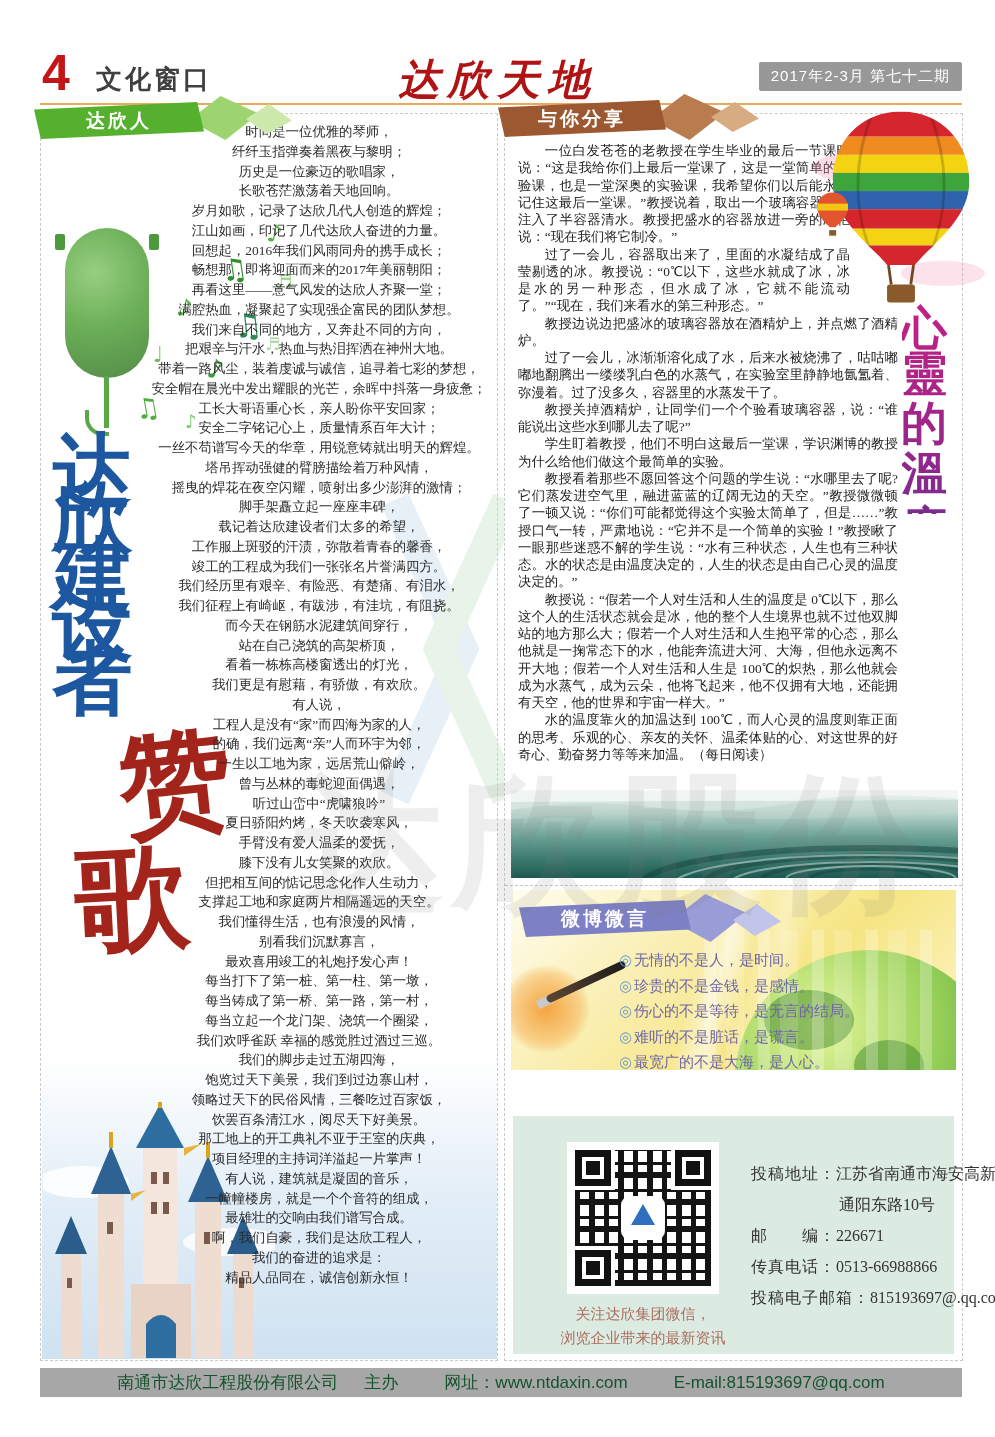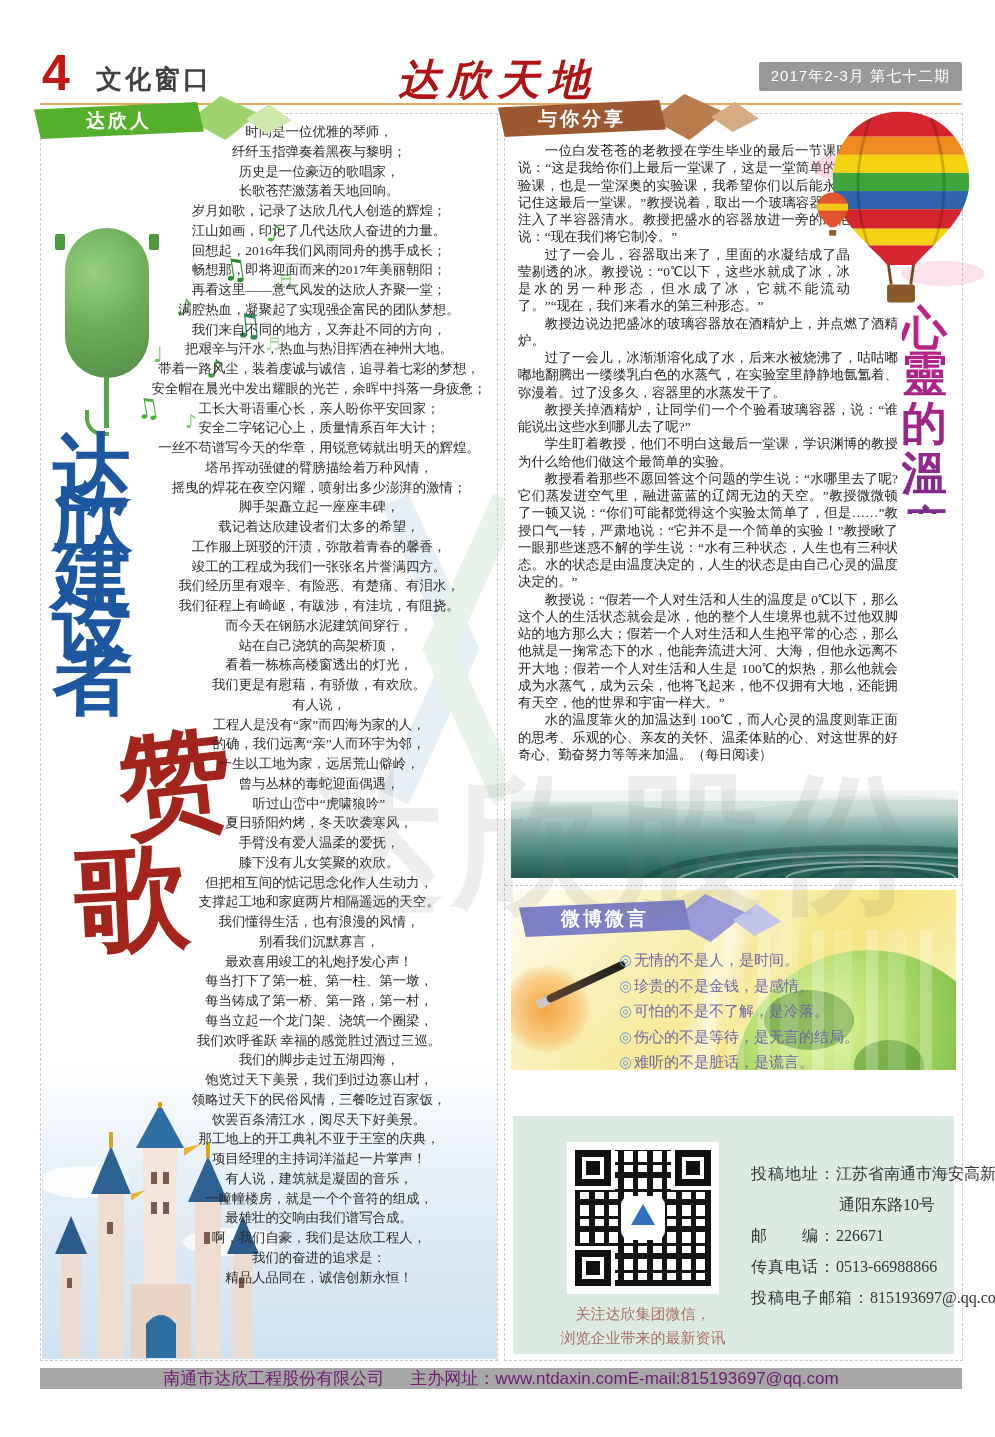--- a/index.html
+++ b/index.html
@@ -102,22 +102,22 @@
   .qr-caption { position:absolute; left:12px; top:186px; width:236px; text-align:center; font-size:15px; line-height:24px; color:#ab6e60; }
   .contact-rows { position:absolute; left:238px; top:42px; }
   .contact-row { font-size:16px; line-height:31px; color:#333; white-space:nowrap; }
   .contact-rows .contact-row:nth-child(2) { padding-left:88px; }
   .c-label { letter-spacing:1px;margin-top:39px; }
 
   
   .watermark { position:absolute; left:295px; top:745px; font-family:"DejaVu Serif",serif; font-weight:bold; font-size:150px; letter-spacing:8px; color:rgba(120,120,120,.13); z-index:6; pointer-events:none; white-space:nowrap; }
 
   
-  .footer { position:absolute; left:40px; right:33px; top:1368px; height:21px; background:#a7a7a7; color:#701a75;
-    font-family:"Liberation Sans",sans-serif; font-size:17px; display:flex; align-items:center; justify-content:center; z-index:7; }
+  .footer { position:absolute; left:40px; right:33px; top:1368px; height:29px; background:#a7a7a7; color:#14532d;
+    font-family:"Liberation Sans",sans-serif; font-size:17px; display:flex; align-items:center; justify-content:center; gap:46px; z-index:7; }
   .footer .grp { display:flex; gap:26px; }
 </style>
 </head>
 <body>
 
 <div class="page">
 
   <div class="hdr-num">4</div>
   <div class="hdr-section">文化窗口</div>
   <div class="hdr-masthead">达欣天地</div>
@@ -353,23 +353,20 @@
       <div class="frag frag-p1"></div>
       <div class="frag frag-p2"></div>
       <div class="weibo-list">
           <div class="weibo-line">
           <span class="weibo-mark">◎</span><span>无情的不是人，是时间。</span>
         </div>
           <div class="weibo-line">
           <span class="weibo-mark">◎</span><span>珍贵的不是金钱，是感情。</span>
         </div>
           <div class="weibo-line">
-          <span class="weibo-mark">◎</span><span>可怕的不是不了解，是冷落。</span>
-        </div>
-          <div class="weibo-line">
           <span class="weibo-mark">◎</span><span>伤心的不是等待，是无言的结局。</span>
         </div>
           <div class="weibo-line">
           <span class="weibo-mark">◎</span><span>难听的不是脏话，是谎言。</span>
         </div>
           <div class="weibo-line">
           <span class="weibo-mark">◎</span><span>最宽广的不是大海，是人心。</span>
         </div>
         </div>
     </div>

